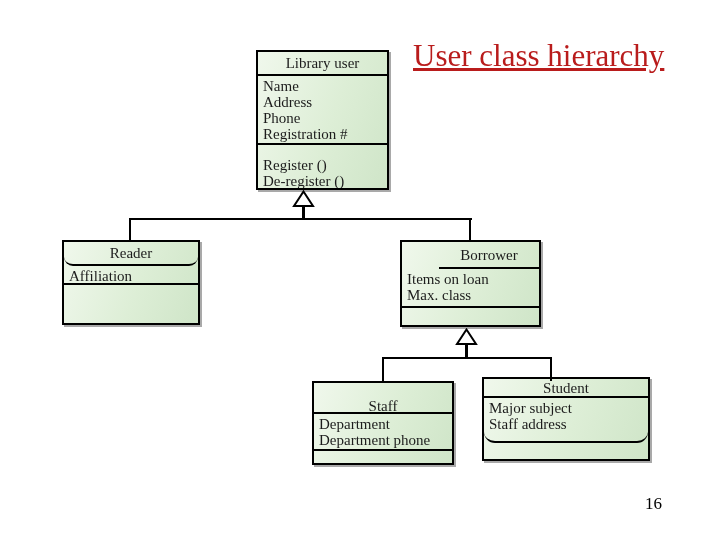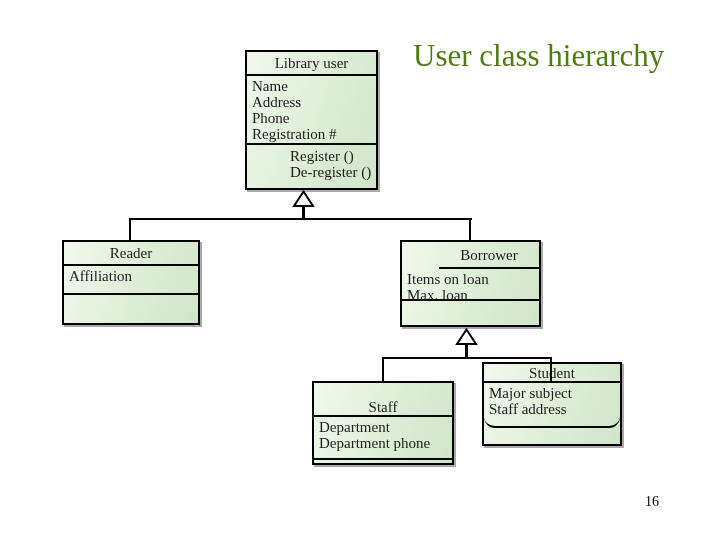--- a/index.html
+++ b/index.html
@@ -10,28 +10,29 @@
     height: 540px;
     background: #ffffff;
     font-family: "Liberation Serif", serif;
     overflow: hidden;
   }
   .slide-title {
     position: absolute;
     left: 413px;
     top: 38px;
     font-size: 31px;
-    color: #4d7c0f;
+    color: #b91c1c;
     white-space: nowrap;
+    text-decoration: underline;
   }
   .page-number {
     position: absolute;
     left: 645px;
     top: 494px;
-    font-size: 14px;
+    font-size: 17px;
     color: #000000;
   }
   
   .uml-class {
     position: absolute;
     border: 2px solid #000000;
     background: linear-gradient(110deg, #f0f8ec 0%, #ddeed6 55%, #cfe5c8 100%);
     box-shadow: 2px 2px 0 #a9a9a9;
     display: flex;
     flex-direction: column;
@@ -46,45 +47,44 @@
     display: flex;
     align-items: center;
     justify-content: center;
   }
   .uml-attrs {
     border-bottom: 2px solid #000000;
     padding: 2px 5px 0 5px;
     overflow: hidden;
   }
   .uml-methods {
-    padding: 3px 5px 0 5px;
+    padding: 12px 5px 0 5px;
     flex: 1;
     overflow: hidden;
-    margin-left: 38px;
   }
   .uml-line { white-space: nowrap; }
 
   
-  .box-library-user { left: 245px; top: 50px;  width: 133px; height: 140px; }
+  .box-library-user { left: 256px; top: 50px;  width: 133px; height: 140px; }
   .box-library-user .uml-title { height: 24px; }
   .box-library-user .uml-attrs { height: 69px; line-height: 16px; }
 
   .box-reader { left: 62px; top: 240px; width: 138px; height: 85px; }
-  .box-reader .uml-title { height: 24px; }
-  .box-reader .uml-attrs { height: 29px; }
+  .box-reader .uml-title { height: 24px; border-radius: 9px; }
+  .box-reader .uml-attrs { height: 19px; }
 
   .box-borrower { left: 400px; top: 240px; width: 141px; height: 87px; }
   .box-borrower .uml-title { height: 27px; margin-left: 37px; }
-  .box-borrower .uml-attrs { height: 32px; }
+  .box-borrower .uml-attrs { height: 39px; }
 
   .box-staff { left: 312px; top: 381px; width: 142px; height: 84px; }
   .box-staff .uml-title { height: 19px; margin-top: 16px; }
   .box-staff .uml-attrs { height: 45px; }
 
-  .box-student { left: 482px; top: 362px; width: 140px; height: 84px; }
+  .box-student { left: 482px; top: 377px; width: 168px; height: 84px; }
   .box-student .uml-title { height: 19px; }
   .box-student .uml-attrs { height: 45px; border-radius: 11px; }
 
   
   .conn { position: absolute; background: #000000; }
   .conn-h1 { left: 129px; top: 218px; width: 343px; height: 2px; }
   .conn-v-reader   { left: 129px; top: 218px; width: 2px; height: 22px; }
   .conn-v-borrower { left: 469px; top: 218px; width: 2px; height: 22px; }
   .conn-stem1      { left: 302px; top: 206px; width: 3px; height: 13px; }
   .conn-h2 { left: 382px; top: 357px; width: 170px; height: 2px; }
@@ -122,21 +122,21 @@
     <div class="uml-attrs">
       <div class="uml-line">Affiliation</div>
     </div>
     <div class="uml-methods"></div>
   </div>
 
   <div class="uml-class box-borrower">
     <div class="uml-title">Borrower</div>
     <div class="uml-attrs">
       <div class="uml-line">Items on loan</div>
-      <div class="uml-line">Max. loan</div>
+      <div class="uml-line">Max. class</div>
     </div>
     <div class="uml-methods"></div>
   </div>
 
   <div class="uml-class box-staff">
     <div class="uml-title">Staff</div>
     <div class="uml-attrs">
       <div class="uml-line">Department</div>
       <div class="uml-line">Department phone</div>
     </div>

